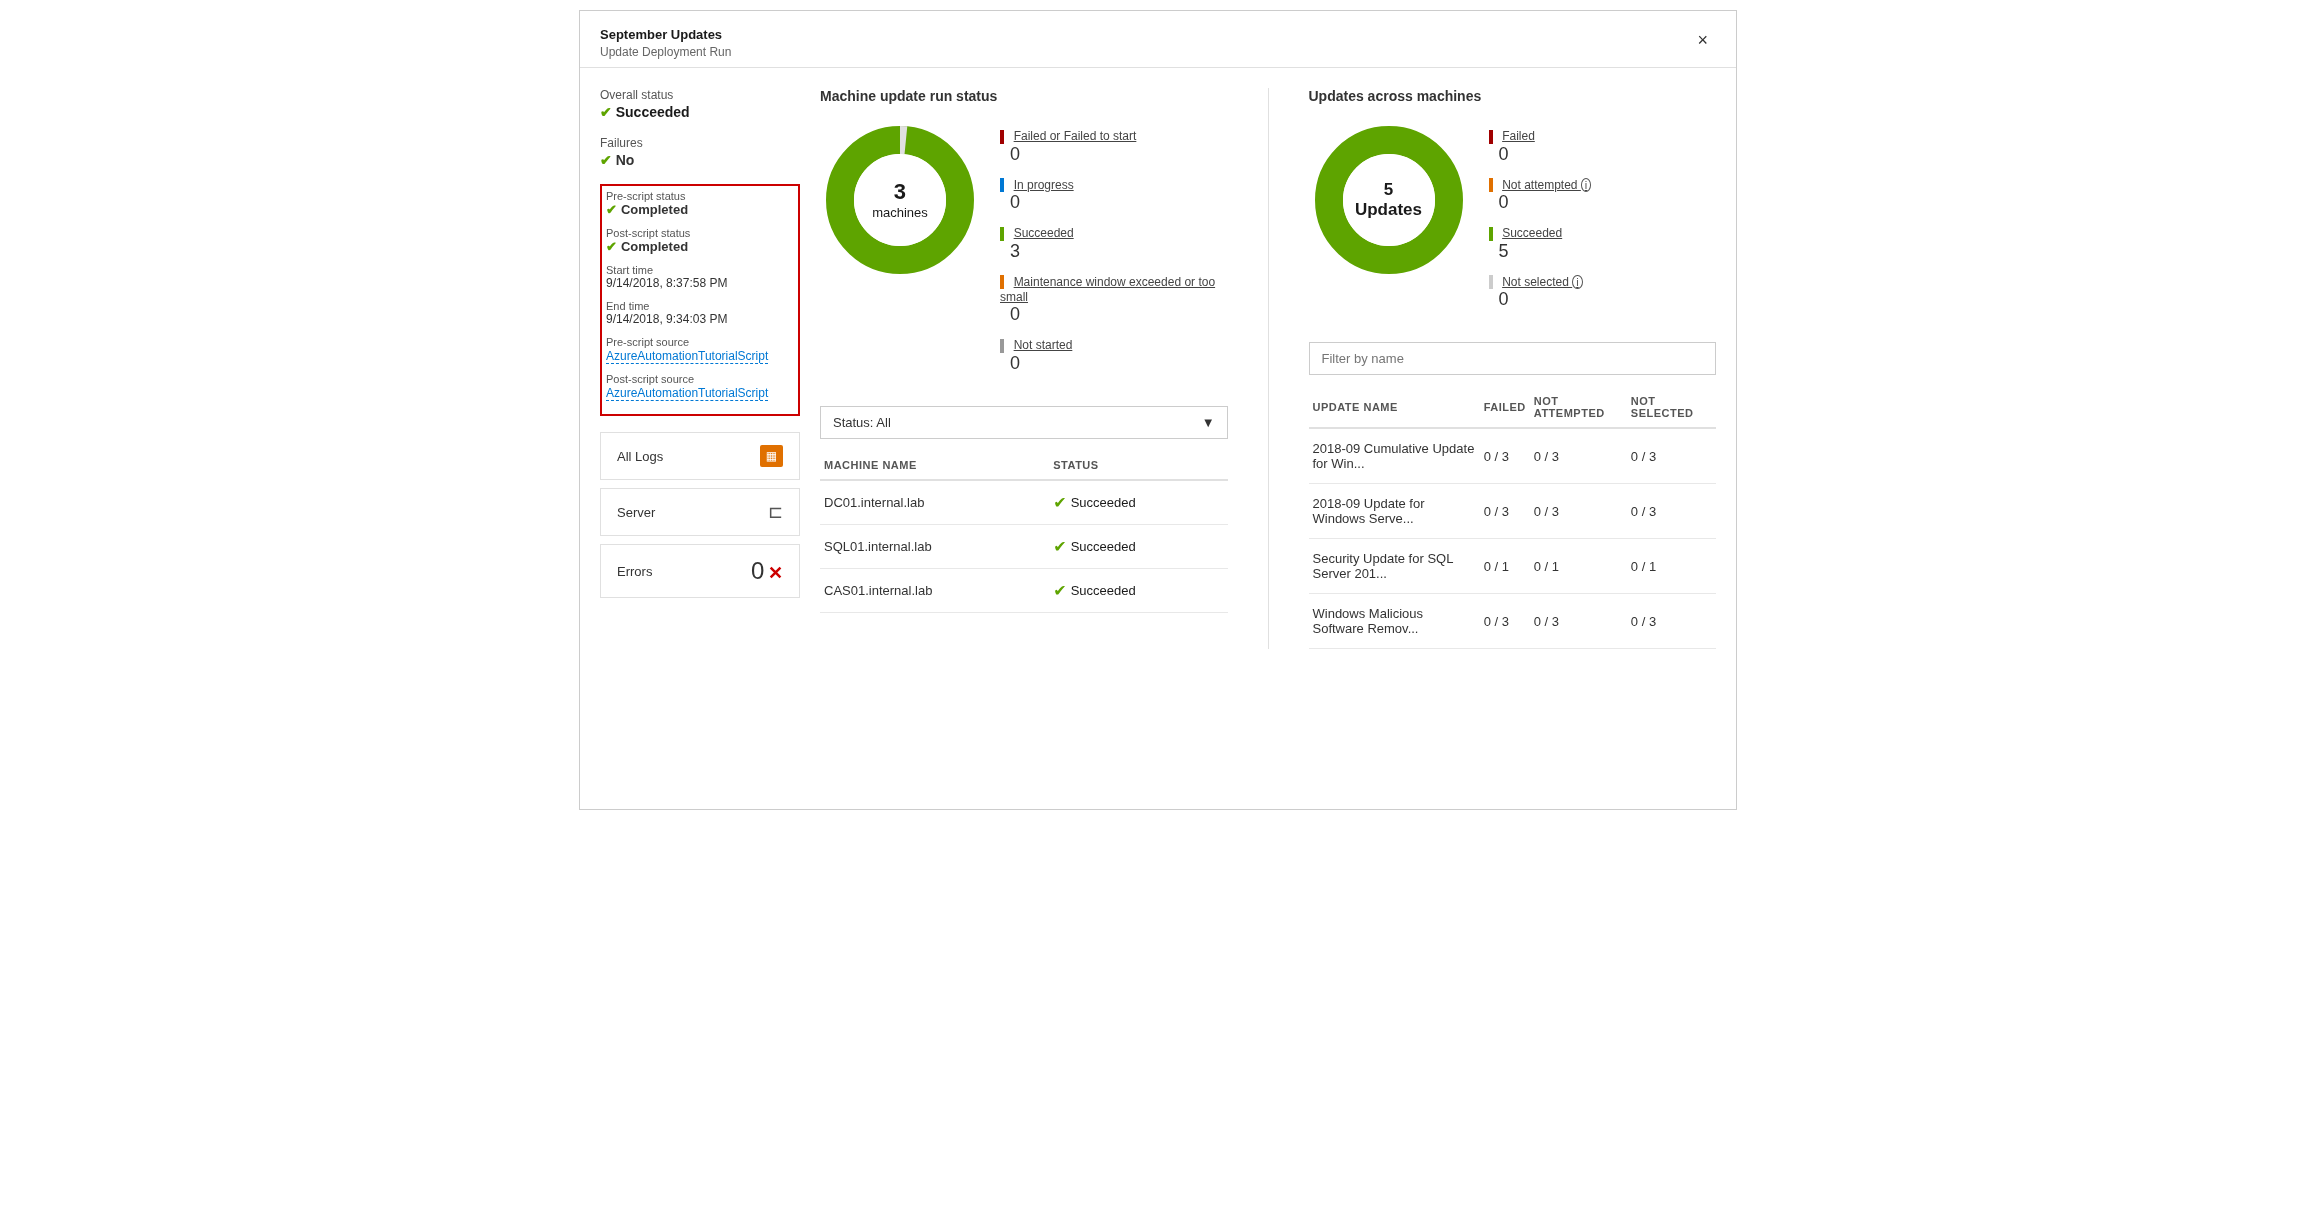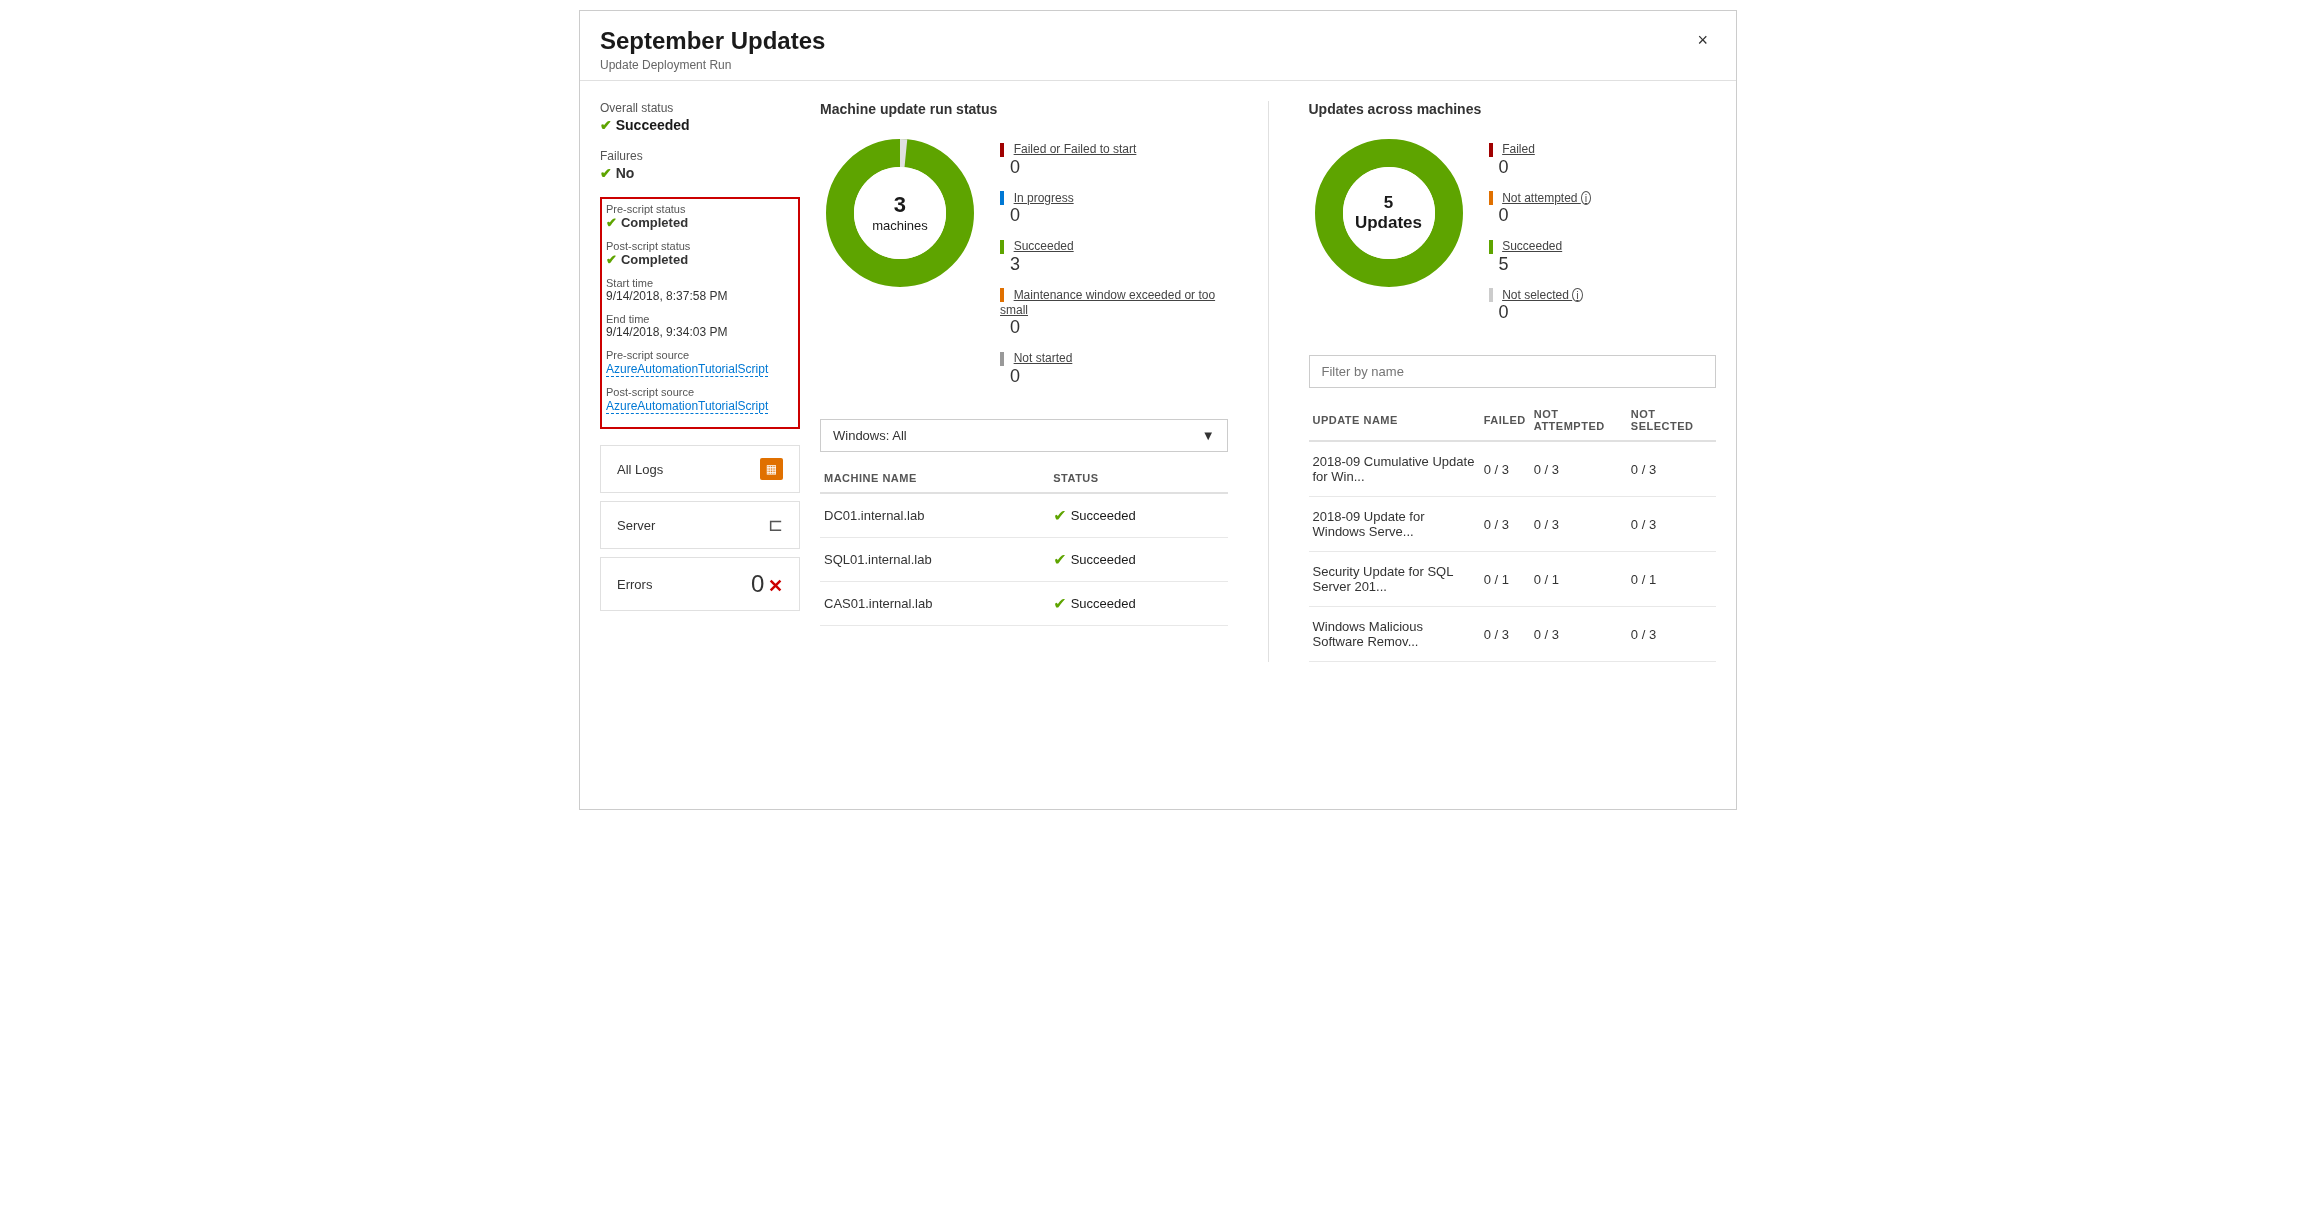--- a/index.html
+++ b/index.html
@@ -15,21 +15,21 @@
     }
 
     .modal-header {
       padding: 16px 20px 8px 20px;
       border-bottom: 1px solid #e0e0e0;
       display: flex;
       justify-content: space-between;
       align-items: flex-start;
     }
 
-    .modal-title { font-size: 24px; font-weight: 600; color: #1a1a1a; }
+    .modal-title { font-size: 13px; font-weight: 600; color: #1a1a1a; }
     .modal-subtitle { font-size: 12px; color: #666; margin-top: 3px; }
 
     .close-btn {
       font-size: 18px;
       cursor: pointer;
       color: #333;
       background: none;
       border: none;
       padding: 4px 8px;
       line-height: 1;
@@ -310,21 +310,21 @@
     <span class="legend-color-bar" style="background:#999;"></span>
     <span class="legend-label">Not started</span>
     <div class="legend-value" style="margin-left:10px;">0</div>
   </div>
               </div>
           </div>
         </div>
 
         <div class="dropdown-row">
           <button class="dropdown-btn">
-            <span>Windows: All</span>
+            <span>Status: All</span>
             <span>▼</span>
           </button>
         </div>
 
         <table class="data-table">
           <thead>
             <tr>
               <th>MACHINE NAME</th>
               <th>STATUS</th>
             </tr>

